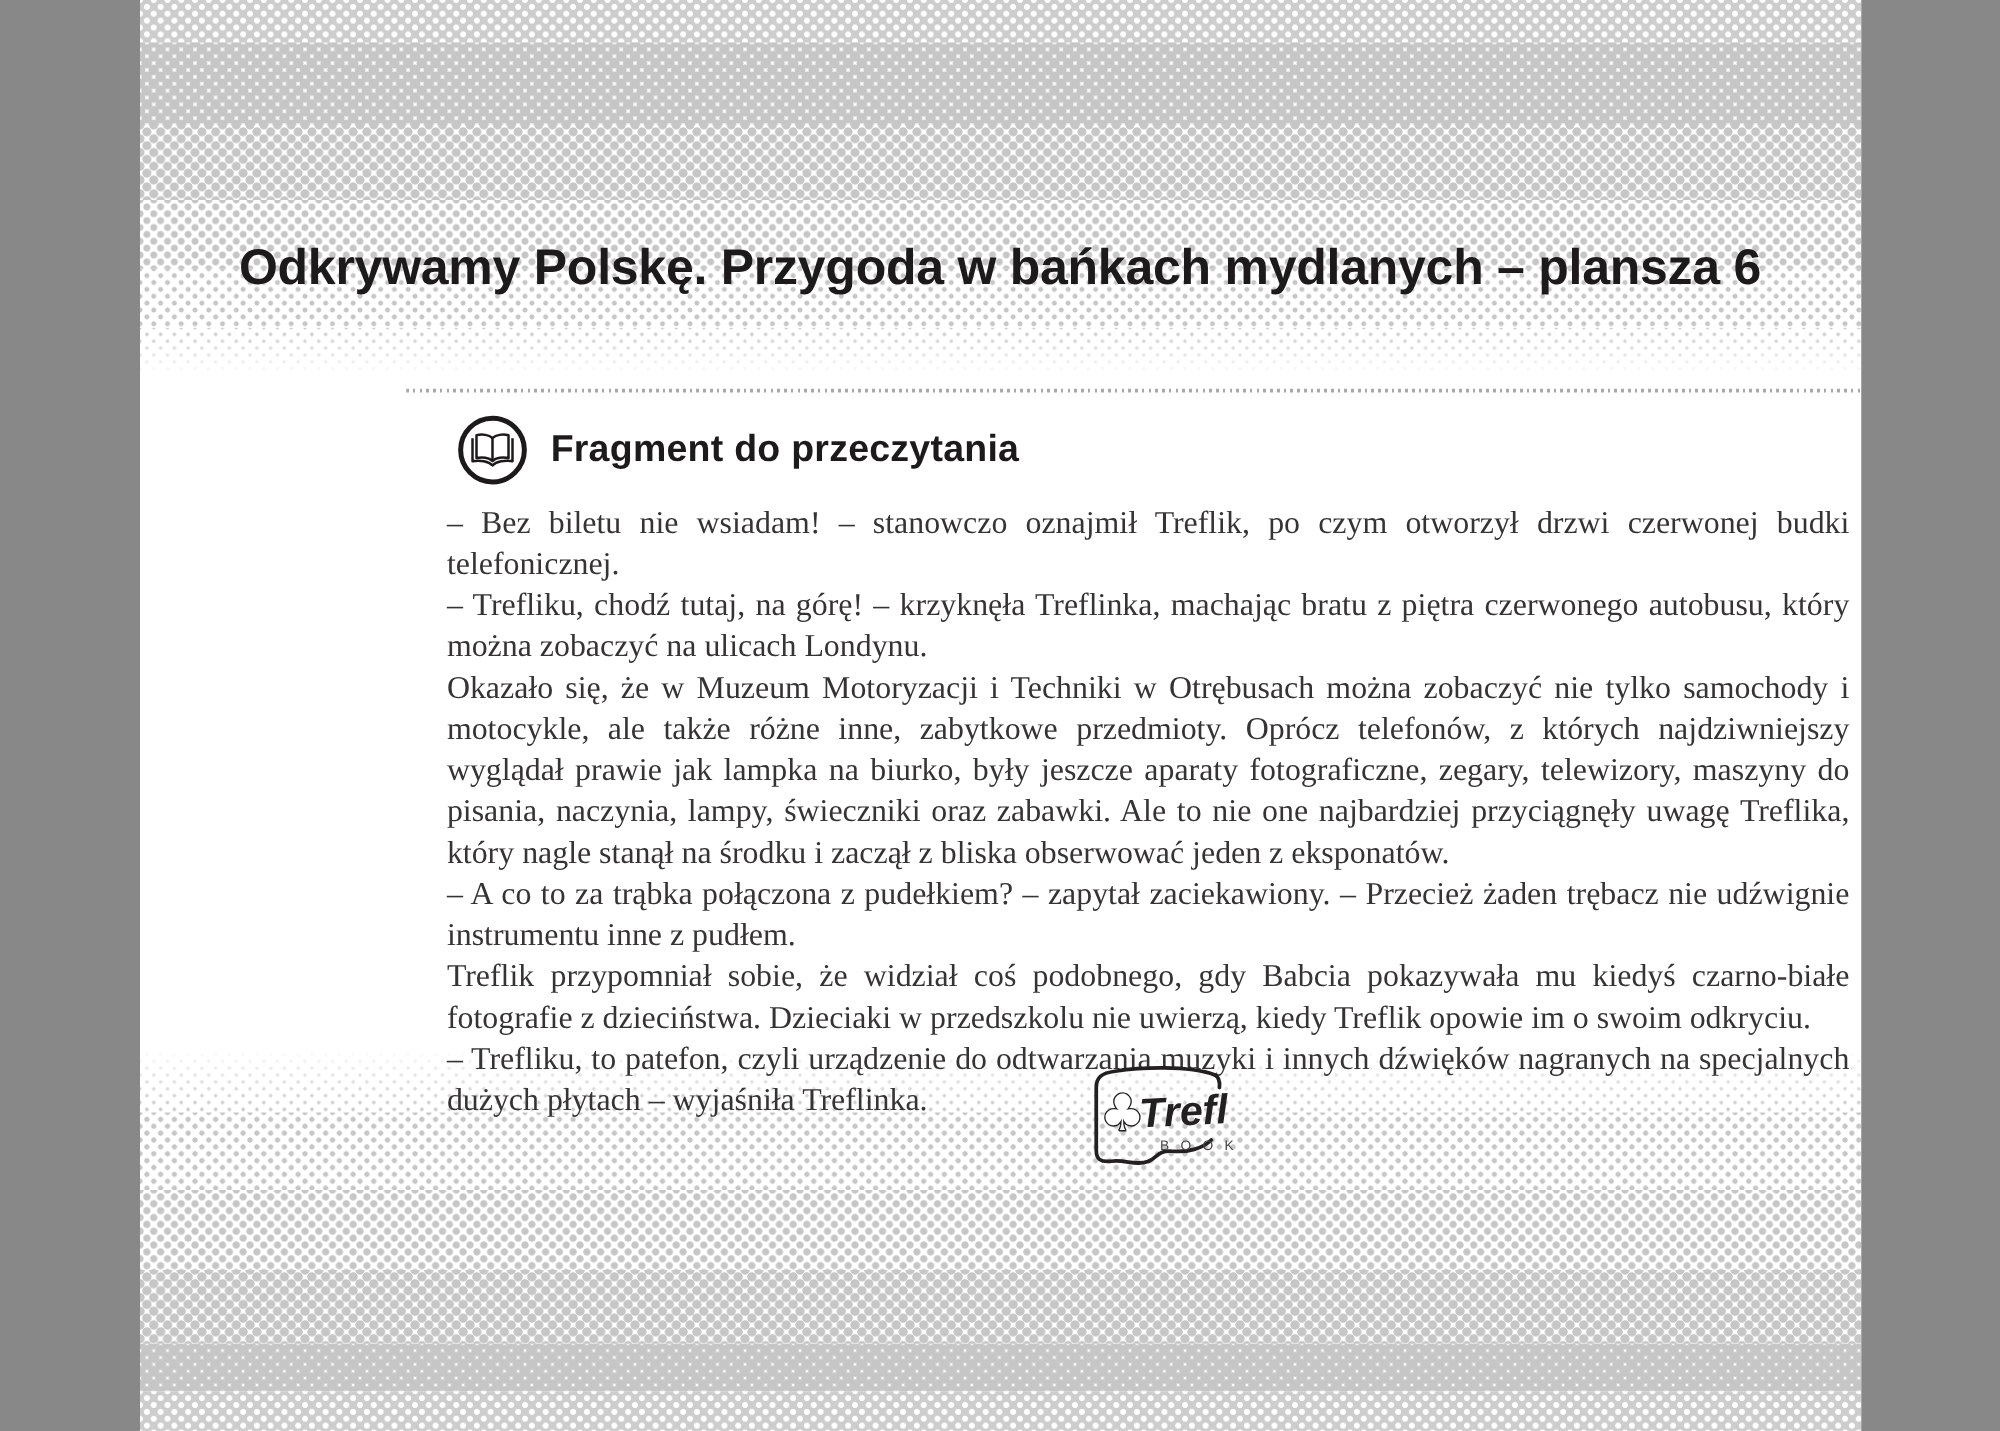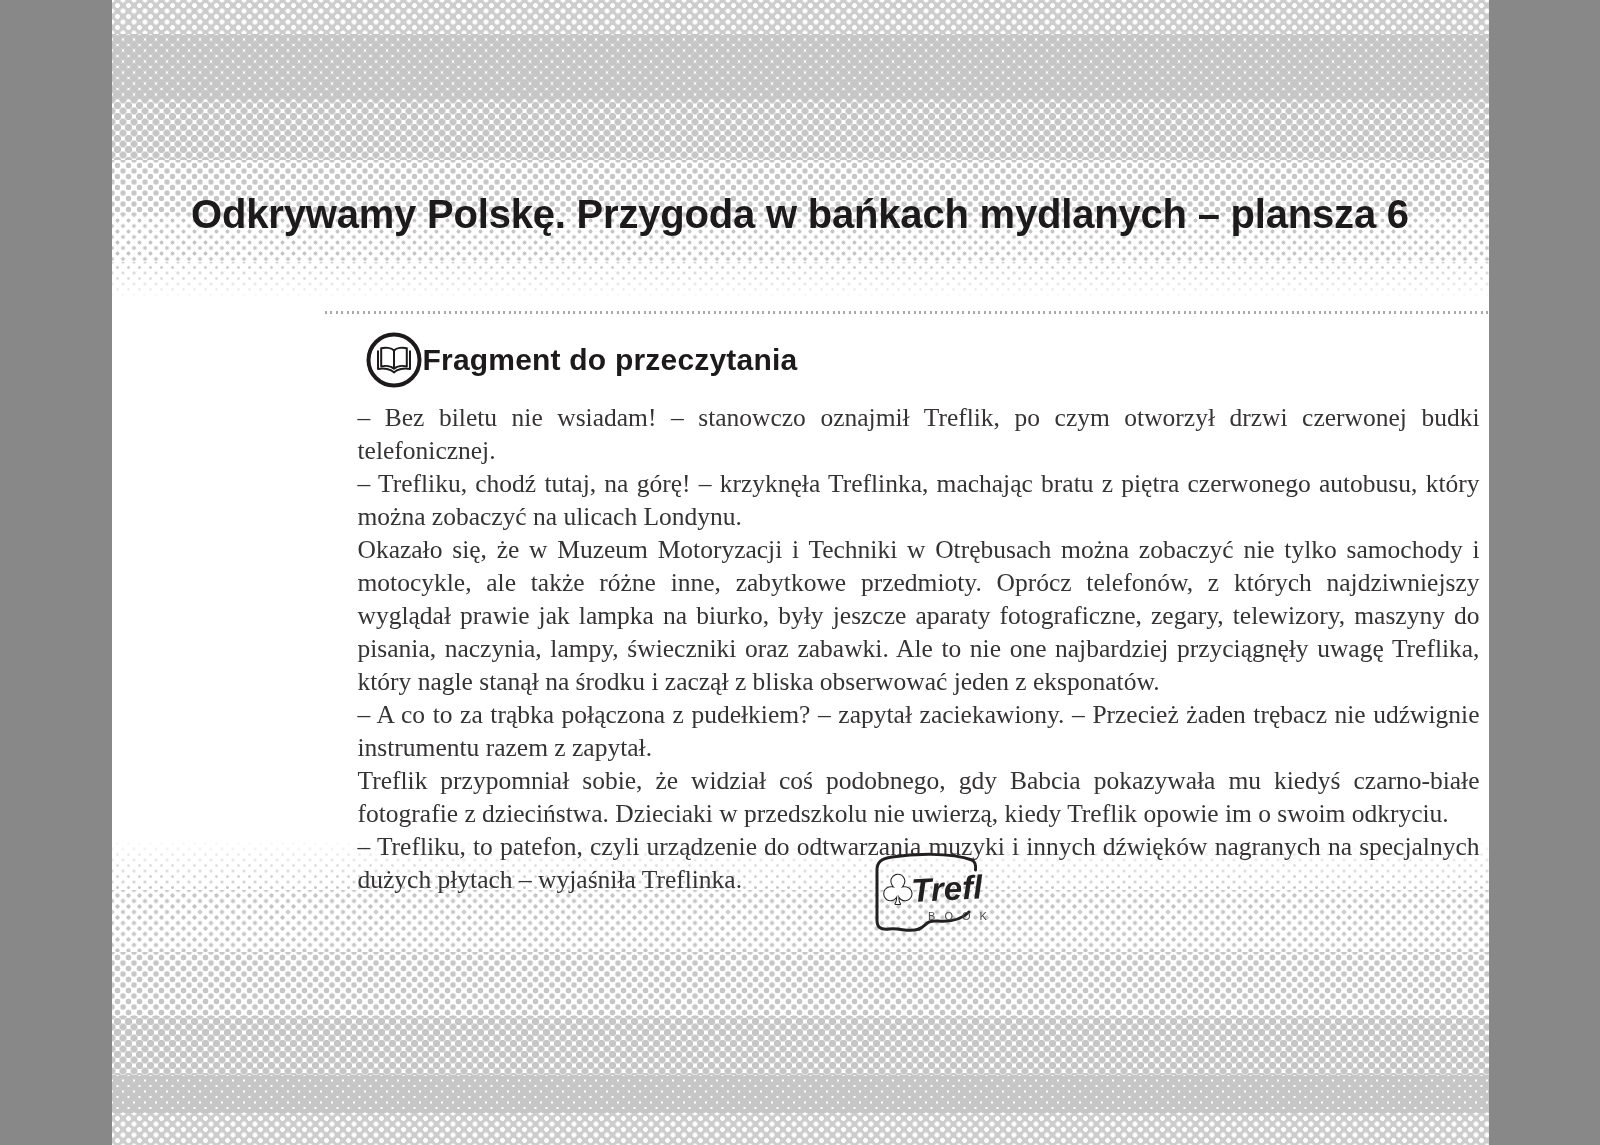--- a/index.html
+++ b/index.html
@@ -76,21 +76,21 @@
     margin:0;
   }
   .divider{
     position:absolute;top:311px;left:213px;width:1187px;height:3px;
     background-image:repeating-linear-gradient(to right, var(--divider-dot) 0 2px, transparent 2px 5.4px);
   }
 
   
   .section-heading{
     position:absolute;top:331px;left:253px;
-    display:flex;align-items:center;
+    display:flex;align-items:center;gap:18px;
     color:var(--heading);
   }
   .icon-circle{width:58px;height:58px;display:block;}
   .heading-label{
     font-size:30px;font-weight:bold;letter-spacing:.2px;
     color:var(--heading);
   }
 
   
   .passage{
@@ -143,21 +143,21 @@
         <line x1="29" y1="19.5" x2="29" y2="37.8" stroke="currentColor" stroke-width="2"></line>
       </svg>
     </span>
     <span class="heading-label">Fragment do przeczytania</span>
   </div>
 
   <div class="passage">
       <p>– Bez biletu nie wsiadam! – stanowczo oznajmił Treflik, po czym otworzył drzwi czerwonej budki telefonicznej.</p>
       <p>– Trefliku, chodź tutaj, na górę! – krzyknęła Treflinka, machając bratu z piętra czerwonego autobusu, który można zobaczyć na ulicach Londynu.</p>
       <p>Okazało się, że w Muzeum Motoryzacji i Techniki w Otrębusach można zobaczyć nie tylko samochody i motocykle, ale także różne inne, zabytkowe przedmioty. Oprócz telefonów, z których najdziwniejszy wyglądał prawie jak lampka na biurko, były jeszcze aparaty fotograficzne, zegary, telewizory, maszyny do pisania, naczynia, lampy, świeczniki oraz zabawki. Ale to nie one najbardziej przyciągnęły uwagę Treflika, który nagle stanął na środku i zaczął z bliska obserwować jeden z eksponatów.</p>
-      <p>– A co to za trąbka połączona z pudełkiem? – zapytał zaciekawiony. – Przecież żaden trębacz nie udźwignie instrumentu razem z zapytał.</p>
+      <p>– A co to za trąbka połączona z pudełkiem? – zapytał zaciekawiony. – Przecież żaden trębacz nie udźwignie instrumentu inne z pudłem.</p>
       <p>Treflik przypomniał sobie, że widział coś podobnego, gdy Babcia pokazywała mu kiedyś czarno-białe fotografie z dzieciństwa. Dzieciaki w przedszkolu nie uwierzą, kiedy Treflik opowie im o swoim odkryciu.</p>
       <p>– Trefliku, to patefon, czyli urządzenie do odtwarzania muzyki i innych dźwięków nagranych na specjalnych dużych płytach – wyjaśniła Treflinka.</p>
     </div>
 
   <div class="logo">
     <svg viewBox="0 0 128 92" aria-hidden="true">
 
       <path d="M104 12 C82 4 44 6 24 9 C13 10.5 9 14 9 22 L9 72 C9 79 12 82 21 81 C33 79.5 40 85 51 81" fill="none" stroke="currentColor" stroke-width="3" stroke-linecap="round"></path>
       <path d="M51 81 C58 78 58 72 70 73 C82 74 94 71 101 64" fill="none" stroke="currentColor" stroke-width="3" stroke-linecap="round"></path>
       <path d="M104 12 C107 13.5 108 17 107.5 22" fill="none" stroke="currentColor" stroke-width="3" stroke-linecap="round"></path>

